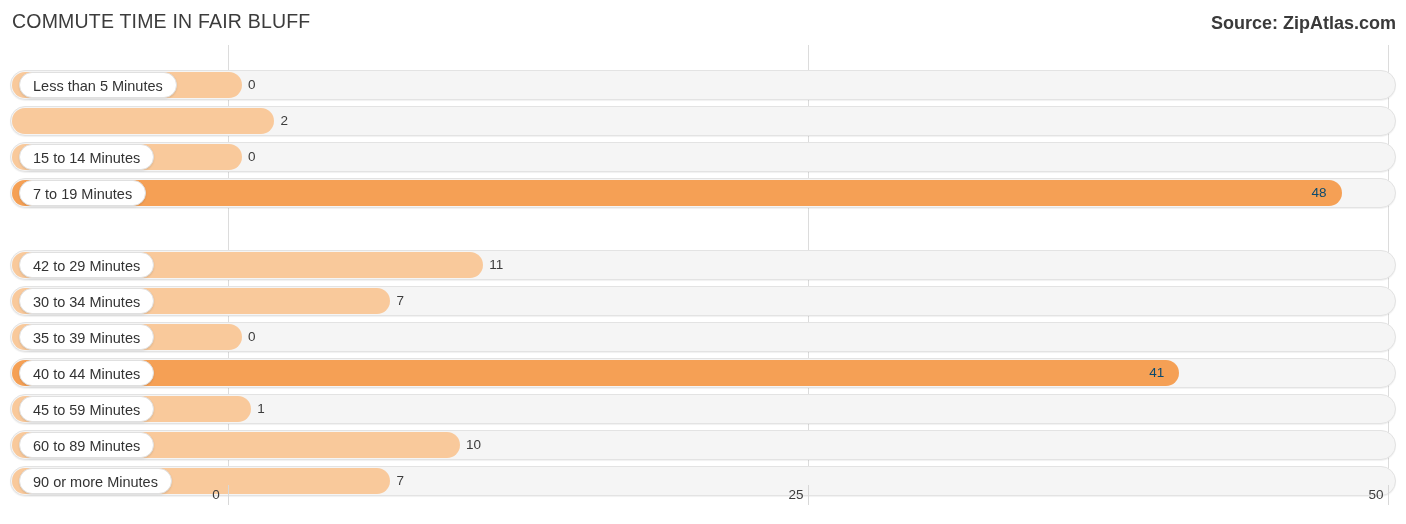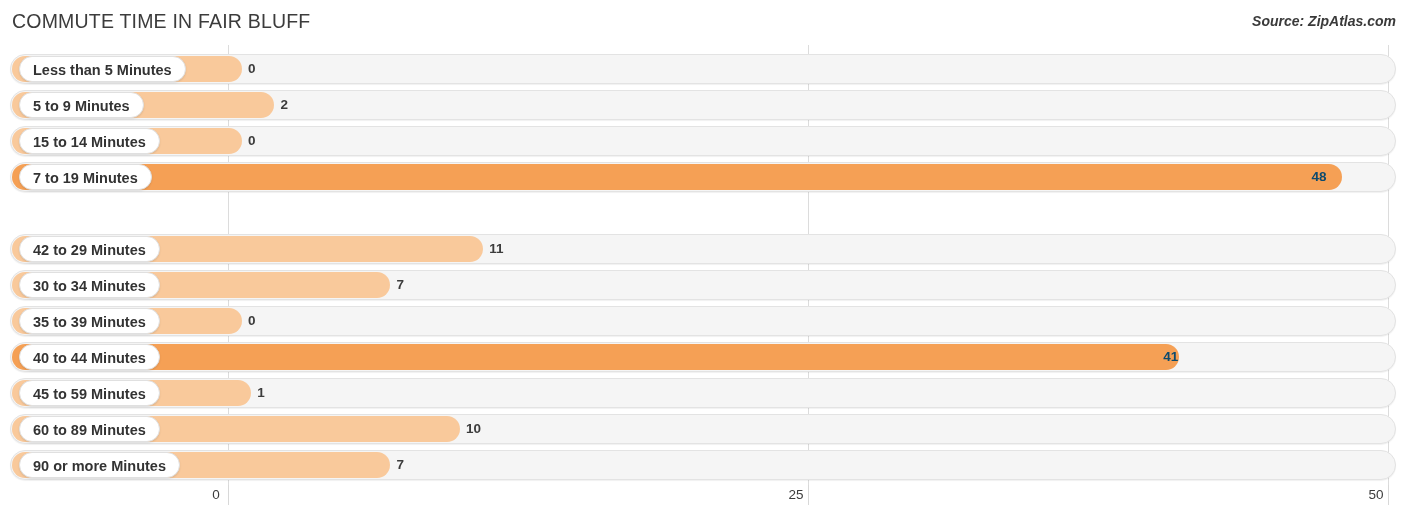--- a/index.html
+++ b/index.html
@@ -36,22 +36,21 @@
     font-size: 19.5px;
     letter-spacing: 0.2px;
     color: #3c3c3c;
     font-weight: 400;
     white-space: nowrap;
   }
   .chart-source {
     position: absolute;
     right: 10px;
     top: 13px;
-    font-size: 14px;
-    font-style: italic;
+    font-size: 18px;
     font-weight: bold;
     color: #3a3a3a;
     white-space: nowrap;
   }
 
   
   .plot {
     position: absolute;
     left: 0;
     top: 45px;
@@ -70,24 +69,23 @@
     position: absolute;
     top: 0;
     width: 1px;
     height: 440px;
     background: #dcdcdc;
   }
 
   
   .rows {
     position: absolute;
-    left: 0; top: 0;
-    width: 1406px;
-    height: 440px;
-    font-weight: bold;
+    left: 0; top: 16px;
+    width: 1406px;
+    height: 440px;
   }
   .row {
     position: absolute;
     left: 10px;
     width: 1386px;
     height: 30px;
   }
   .track {
     position: absolute;
     left: 0; top: 0;
@@ -189,21 +187,20 @@
     <div class="rows" id="rows">
         <div class="row" style="top: 9px;">
           <div class="track"></div>
           <div class="bar light" style="width: 230px;"></div>
           <div class="cat-pill">Less than 5 Minutes</div>
           <div class="value-out" style="left: 238px;">0</div>
         </div>
         <div class="row" style="top: 45px;">
           <div class="track"></div>
           <div class="bar light" style="width: 262.4px;"></div>
-          <div class="cat-pill">5 to 9 Minutes</div>
           <div class="value-out" style="left: 270.4px;">2</div>
         </div>
         <div class="row" style="top: 81px;">
           <div class="track"></div>
           <div class="bar light" style="width: 230px;"></div>
           <div class="cat-pill">15 to 14 Minutes</div>
           <div class="value-out" style="left: 238px;">0</div>
         </div>
         <div class="row" style="top: 117px;">
           <div class="track"></div>
@@ -226,21 +223,21 @@
         <div class="row" style="top: 261px;">
           <div class="track"></div>
           <div class="bar light" style="width: 230px;"></div>
           <div class="cat-pill">35 to 39 Minutes</div>
           <div class="value-out" style="left: 238px;">0</div>
         </div>
         <div class="row" style="top: 297px;">
           <div class="track"></div>
           <div class="bar dark" style="width: 1167.2px;"></div>
           <div class="cat-pill">40 to 44 Minutes</div>
-          <div class="value-in" style="left: 1139.2px; margin-left: 14px;">41</div>
+          <div class="value-in" style="left: 1139.2px;">41</div>
         </div>
         <div class="row" style="top: 333px;">
           <div class="track"></div>
           <div class="bar light" style="width: 239.2px;"></div>
           <div class="cat-pill">45 to 59 Minutes</div>
           <div class="value-out" style="left: 247.2px;">1</div>
         </div>
         <div class="row" style="top: 369px;">
           <div class="track"></div>
           <div class="bar light" style="width: 448px;"></div>

